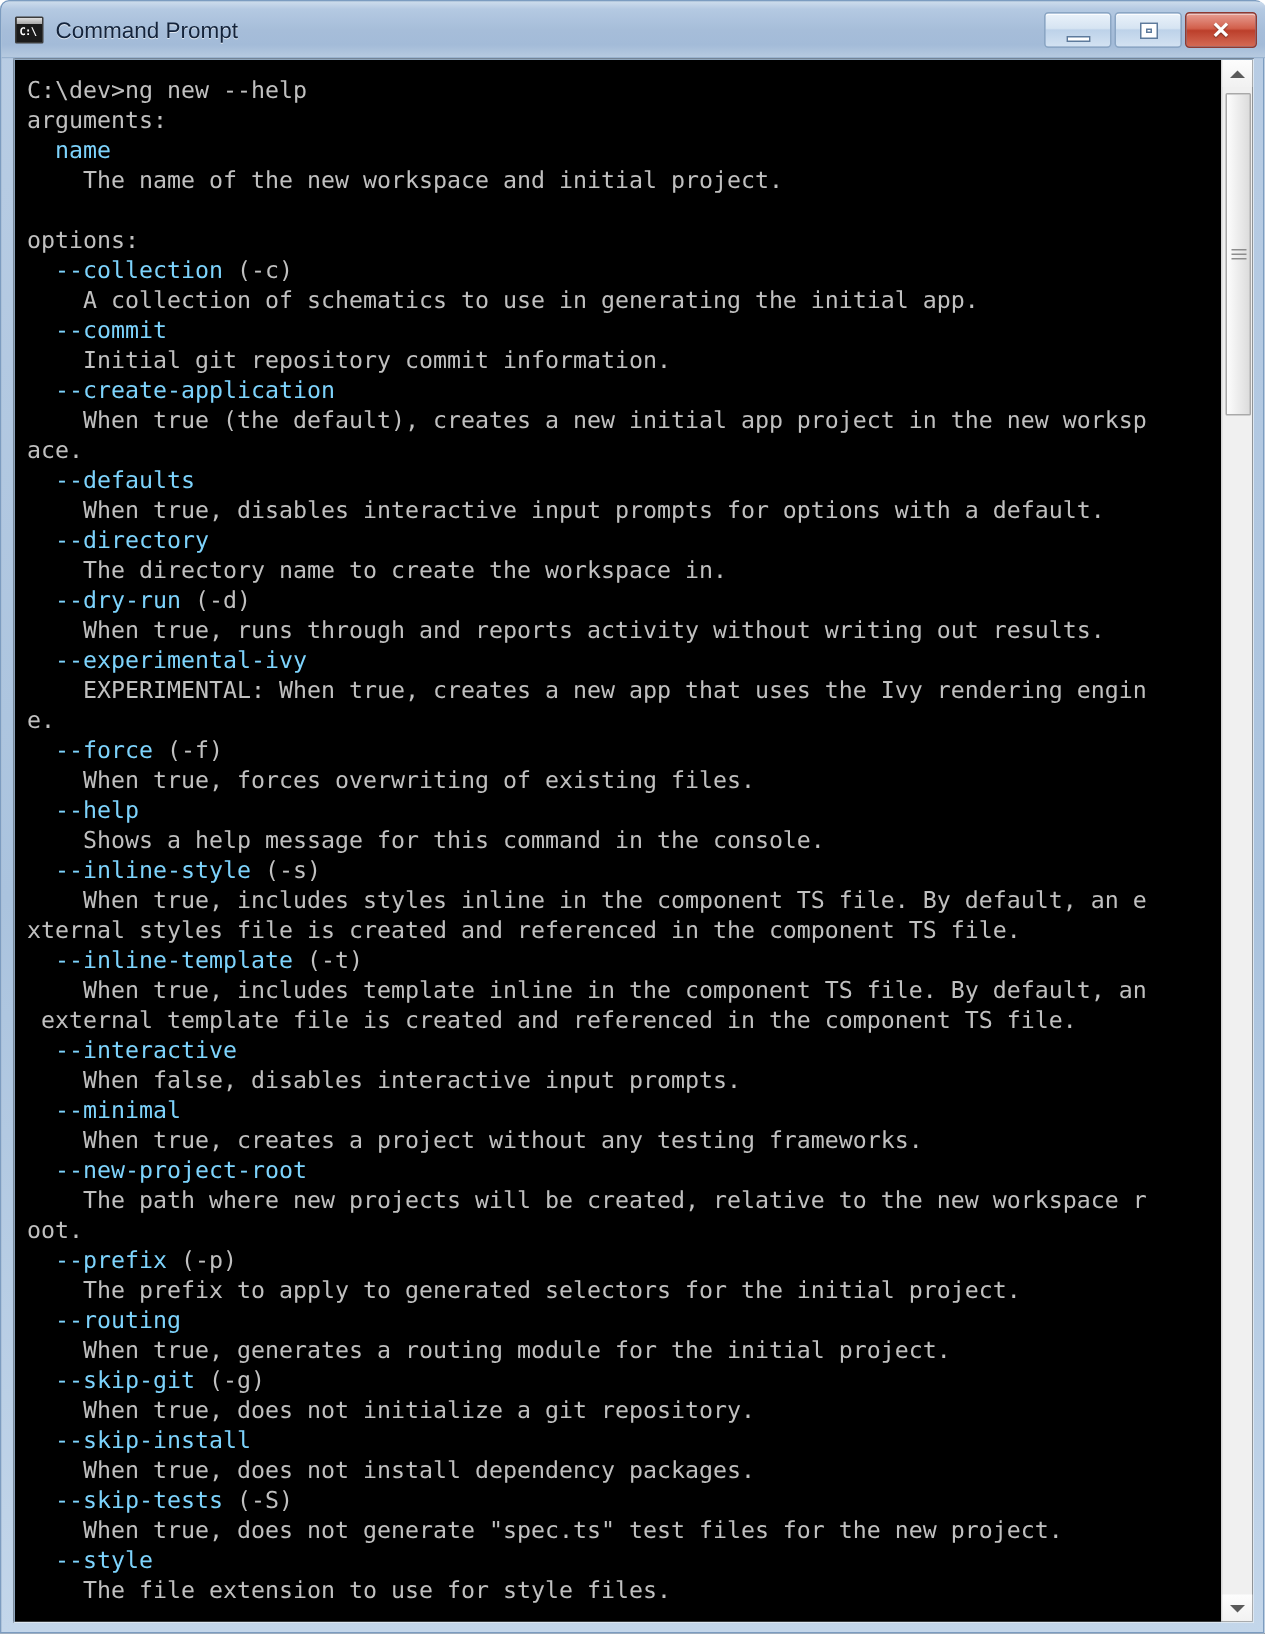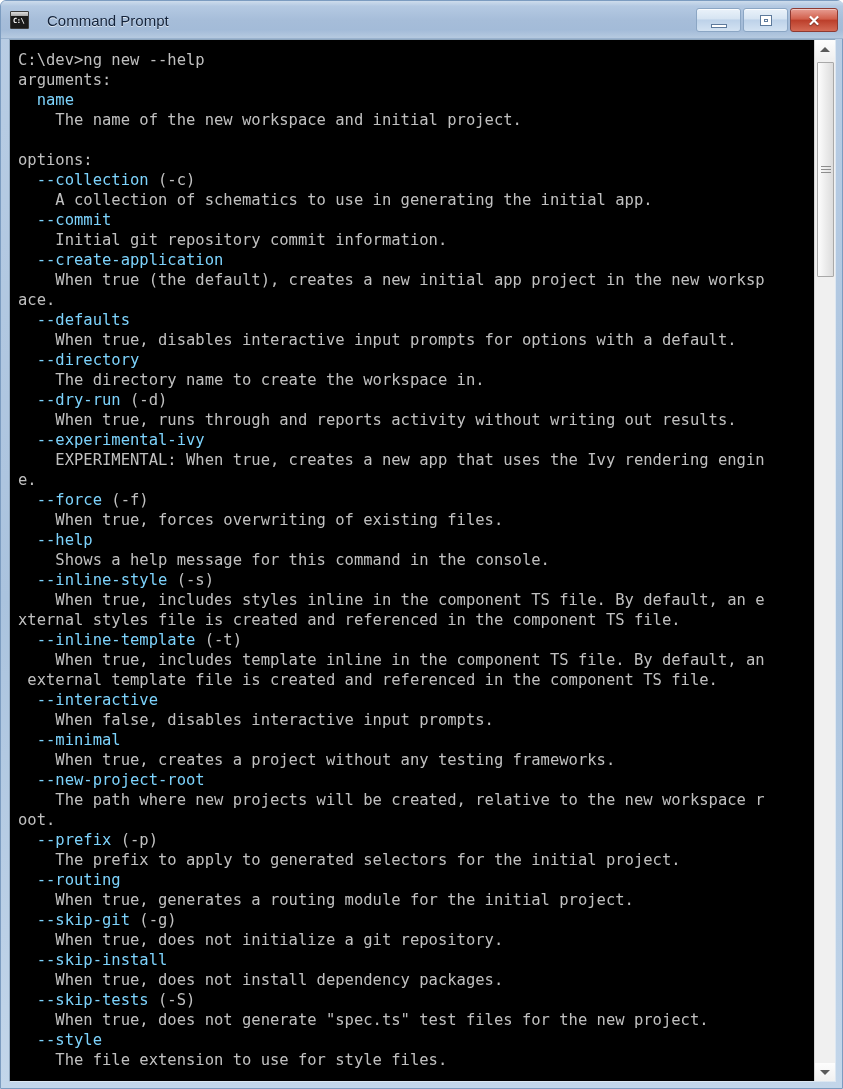--- a/index.html
+++ b/index.html
@@ -70,21 +70,21 @@
     position: absolute;
     left: 2px; top: 6px;
     color: #ffffff;
     font-family: "DejaVu Sans Mono", monospace;
     font-size: 7px;
     line-height: 7px;
     letter-spacing: -0.5px;
     font-weight: bold;
   }
   #title-text {
-    margin-left: 18px;
+    margin-left: 8px;
     font-family: "Liberation Sans", sans-serif;
     font-size: 15px;
     color: #13233b;
     white-space: nowrap;
     text-shadow: 0 1px 0 rgba(255,255,255,0.65);
   }
 
   
   #caption-buttons {
     position: absolute;

